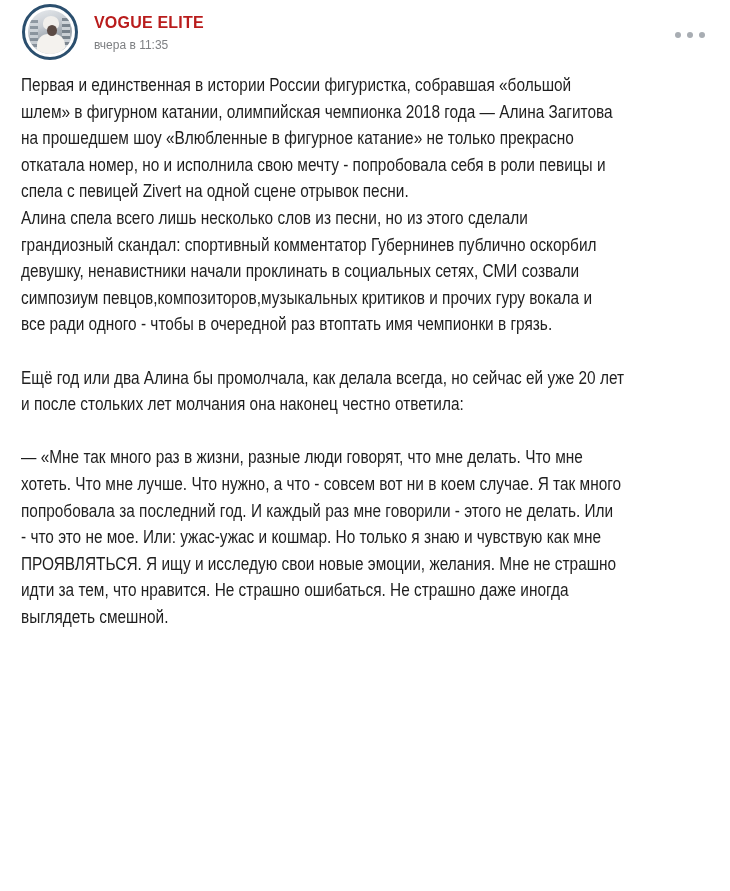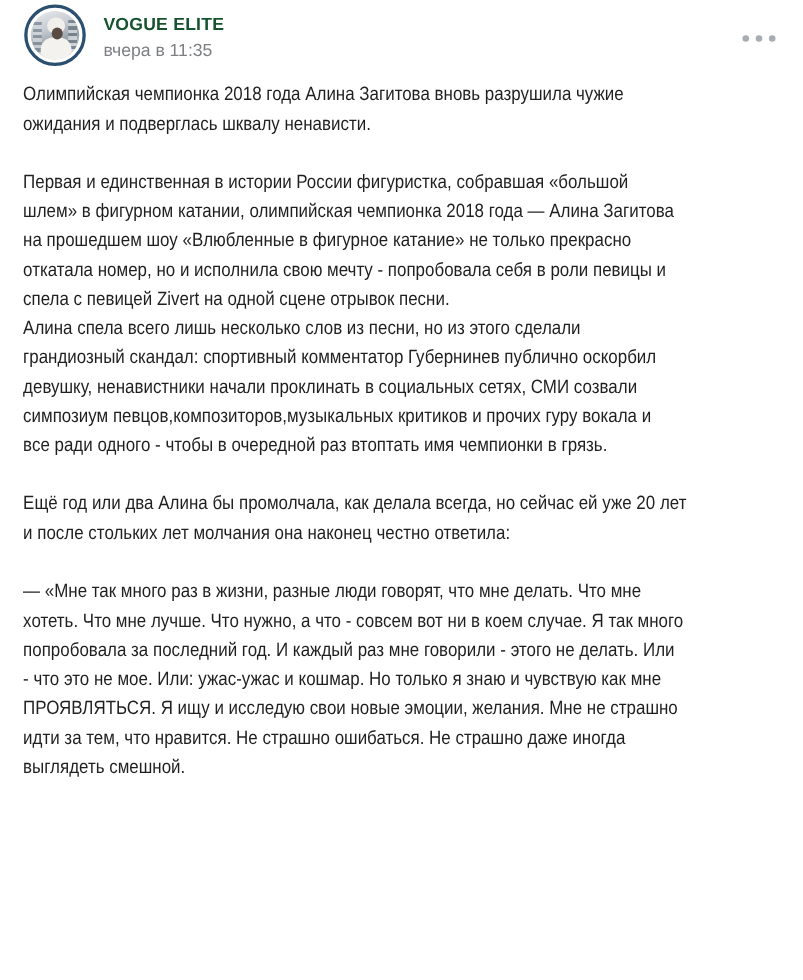--- a/index.html
+++ b/index.html
@@ -85,29 +85,29 @@
       height: 38px;
       background: repeating-linear-gradient(180deg, #6d7882 0 3px, #d4d9dd 3px 6px);
       opacity: 0.8;
     }
     .group-name {
       position: absolute;
       left: 94px;
       top: 14px;
       font-size: 16px;
       font-weight: bold;
-      color: #14532d;
+      color: #b91c1c;
       letter-spacing: 0.2px;
       cursor: pointer;
     }
     .post-time {
       position: absolute;
       left: 94px;
       top: 38px;
-      font-size: 16px;
+      font-size: 12px;
       color: #7d7f82;
       cursor: pointer;
     }
     .more-button {
       position: absolute;
       left: 675px;
       top: 28px;
       width: 30px;
       height: 14px;
       display: flex;
@@ -161,24 +161,20 @@
   <div class="group-name">VOGUE ELITE</div>
   <div class="post-time">вчера в 11:35</div>
   <div class="more-button">
     <span class="dot"></span>
     <span class="dot"></span>
     <span class="dot"></span>
   </div>
 </div>
 
 <div class="post-text">
-  <div class="para">
-    <span class="line">Олимпийская чемпионка 2018 года Алина Загитова вновь разрушила чужие</span>
-    <span class="line">ожидания и подверглась шквалу ненависти.</span>
-  </div>
   <div class="para tight">
     <span class="line">Первая и единственная в истории России фигуристка, собравшая «большой</span>
     <span class="line">шлем» в фигурном катании, олимпийская чемпионка 2018 года — Алина Загитова</span>
     <span class="line">на прошедшем шоу «Влюбленные в фигурное катание» не только прекрасно</span>
     <span class="line">откатала номер, но и исполнила свою мечту - попробовала себя в роли певицы и</span>
     <span class="line">спела с певицей Zivert на одной сцене отрывок песни.</span>
   </div>
   <div class="para">
     <span class="line">Алина спела всего лишь несколько слов из песни, но из этого сделали</span>
     <span class="line">грандиозный скандал: спортивный комментатор Губернинев публично оскорбил</span>

